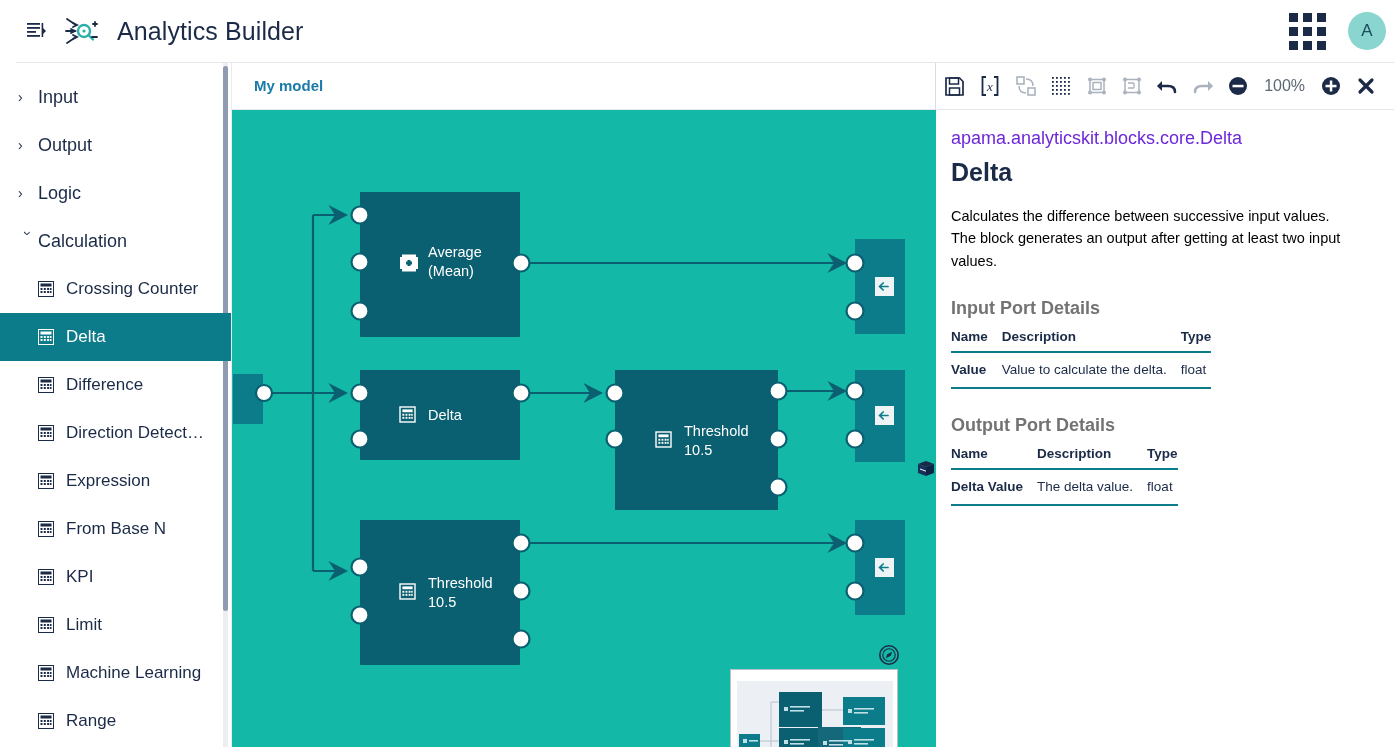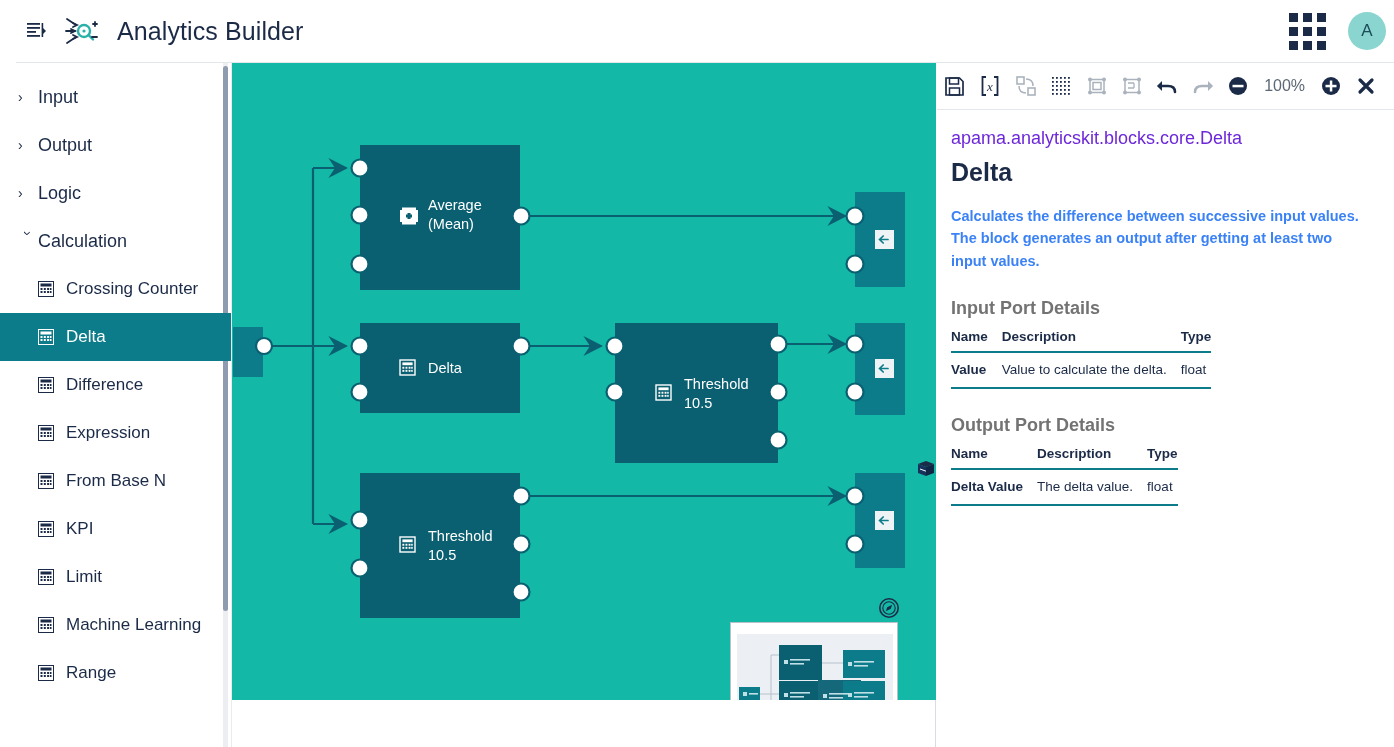--- a/index.html
+++ b/index.html
@@ -107,21 +107,21 @@
   .tb-btn {
     width: 37px; height: 40px; display: flex; align-items: center;
     justify-content: center; cursor: pointer; color: #1b2a47;
   }
   .tb-btn.disabled { color: #aab3bd; cursor: default; }
   .zoom-label { font-size: 16px; color: #5d6875; padding: 0 8px; }
 
   .det-body { padding: 18px 26px 0 14px; }
   .det-path { font-size: 18px; color: #6d28d9; margin-bottom: 9px; }
   .det-title { font-size: 25px; font-weight: bold; color: #1b2a47; margin-bottom: 18px; }
-  .det-desc { font-size: 14.5px; color: #3b82f6; line-height: 1.55; font-weight: bold; }
+  .det-desc { font-size: 14.5px; color: #000000; line-height: 1.55; }
   .det-section { font-size: 18px; font-weight: bold; color: #737373;
                  margin: 26px 0 4px 0; }
   table.ports { border-collapse: collapse; }
   table.ports th {
     text-align: left; font-size: 13.5px; font-weight: bold; color: #1b2a47;
     padding: 6px 14px 7px 0; border-bottom: 2px solid #0c7b8a;
   }
   table.ports td {
     font-size: 13.5px; color: #1b2a47; padding: 9px 14px 10px 0;
     border-bottom: 2px solid #0c7b8a; vertical-align: middle; margin-left: 8px;
@@ -260,20 +260,39 @@
                 <rect x="2.5" y="10" width="2" height="2"></rect>
                 <rect x="5.8" y="10" width="2" height="2"></rect>
                 <rect x="9.1" y="10" width="2" height="2"></rect>
                 <rect x="11.9" y="10" width="1.6" height="2"></rect>
               </g>
             </svg>
         </span>
         <span>Difference</span>
       </div>
 
+      <div class="sb-item">
+        <span class="blk-ico">
+          <svg width="16" height="16" viewBox="0 0 16 16">
+              <rect x="0.5" y="0.5" width="15" height="15" fill="none" stroke="#1b2a47"></rect>
+              <rect x="2.5" y="2.5" width="11" height="3" fill="#1b2a47"></rect>
+              <g fill="#1b2a47">
+                <rect x="2.5" y="7" width="2" height="2"></rect>
+                <rect x="5.8" y="7" width="2" height="2"></rect>
+                <rect x="9.1" y="7" width="2" height="2"></rect>
+                <rect x="11.9" y="7" width="1.6" height="2"></rect>
+                <rect x="2.5" y="10" width="2" height="2"></rect>
+                <rect x="5.8" y="10" width="2" height="2"></rect>
+                <rect x="9.1" y="10" width="2" height="2"></rect>
+                <rect x="11.9" y="10" width="1.6" height="2"></rect>
+              </g>
+            </svg>
+        </span>
+        <span>Direction Detect…</span>
+      </div>
 
       <div class="sb-item">
         <span class="blk-ico">
           <svg width="16" height="16" viewBox="0 0 16 16">
               <rect x="0.5" y="0.5" width="15" height="15" fill="none" stroke="#1b2a47"></rect>
               <rect x="2.5" y="2.5" width="11" height="3" fill="#1b2a47"></rect>
               <g fill="#1b2a47">
                 <rect x="2.5" y="7" width="2" height="2"></rect>
                 <rect x="5.8" y="7" width="2" height="2"></rect>
                 <rect x="9.1" y="7" width="2" height="2"></rect>
@@ -386,20 +405,23 @@
             </svg>
         </span>
         <span>Range</span>
       </div>
 
     </div>
   </div>
 
   <div class="canvas-wrap">
 
+    <div class="model-tabbar">
+      <div class="model-tab">My model</div>
+    </div>
 
     <div class="canvas">
       <svg width="704" height="637" viewBox="0 0 704 637">
         <defs>
           <marker id="arw" markerWidth="9" markerHeight="9" refX="8" refY="4.5" orient="auto">
             <path d="M0 0 L9 4.5 L0 9 L3 4.5 Z" fill="#0a5f70"></path>
           </marker>
         </defs>
 
         <g stroke="#0a5f70" stroke-width="2.2" fill="none">

